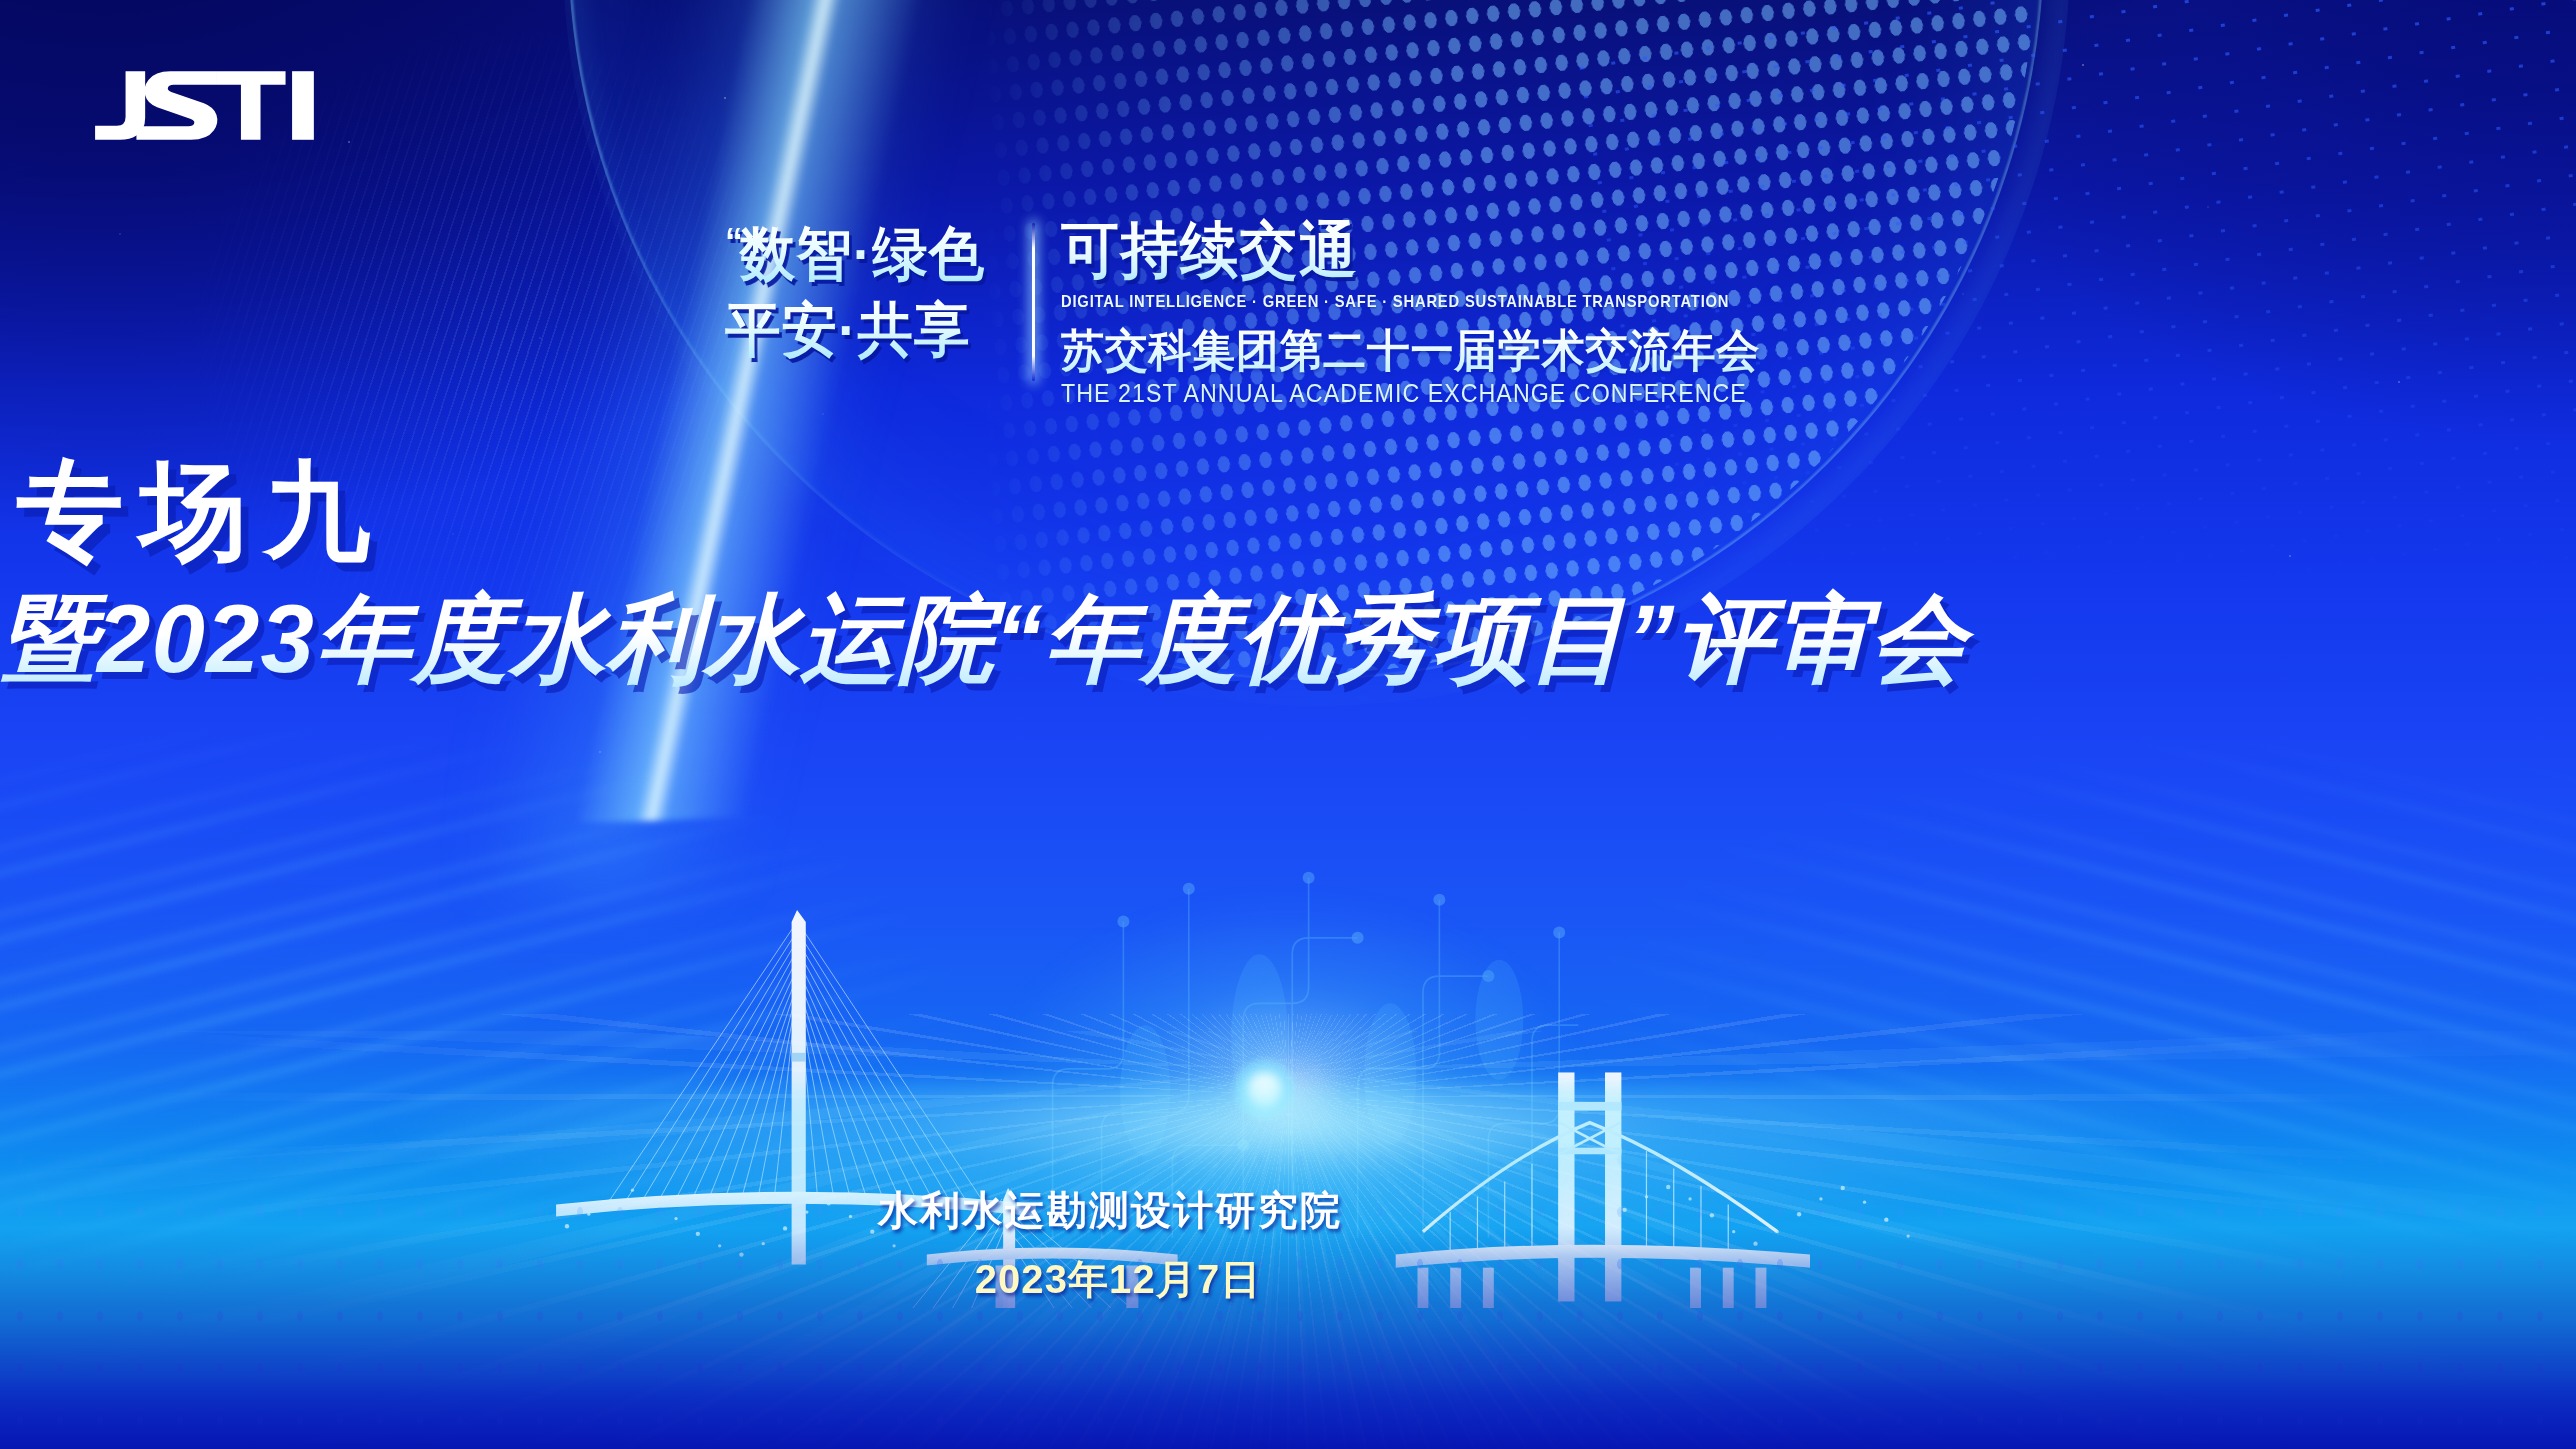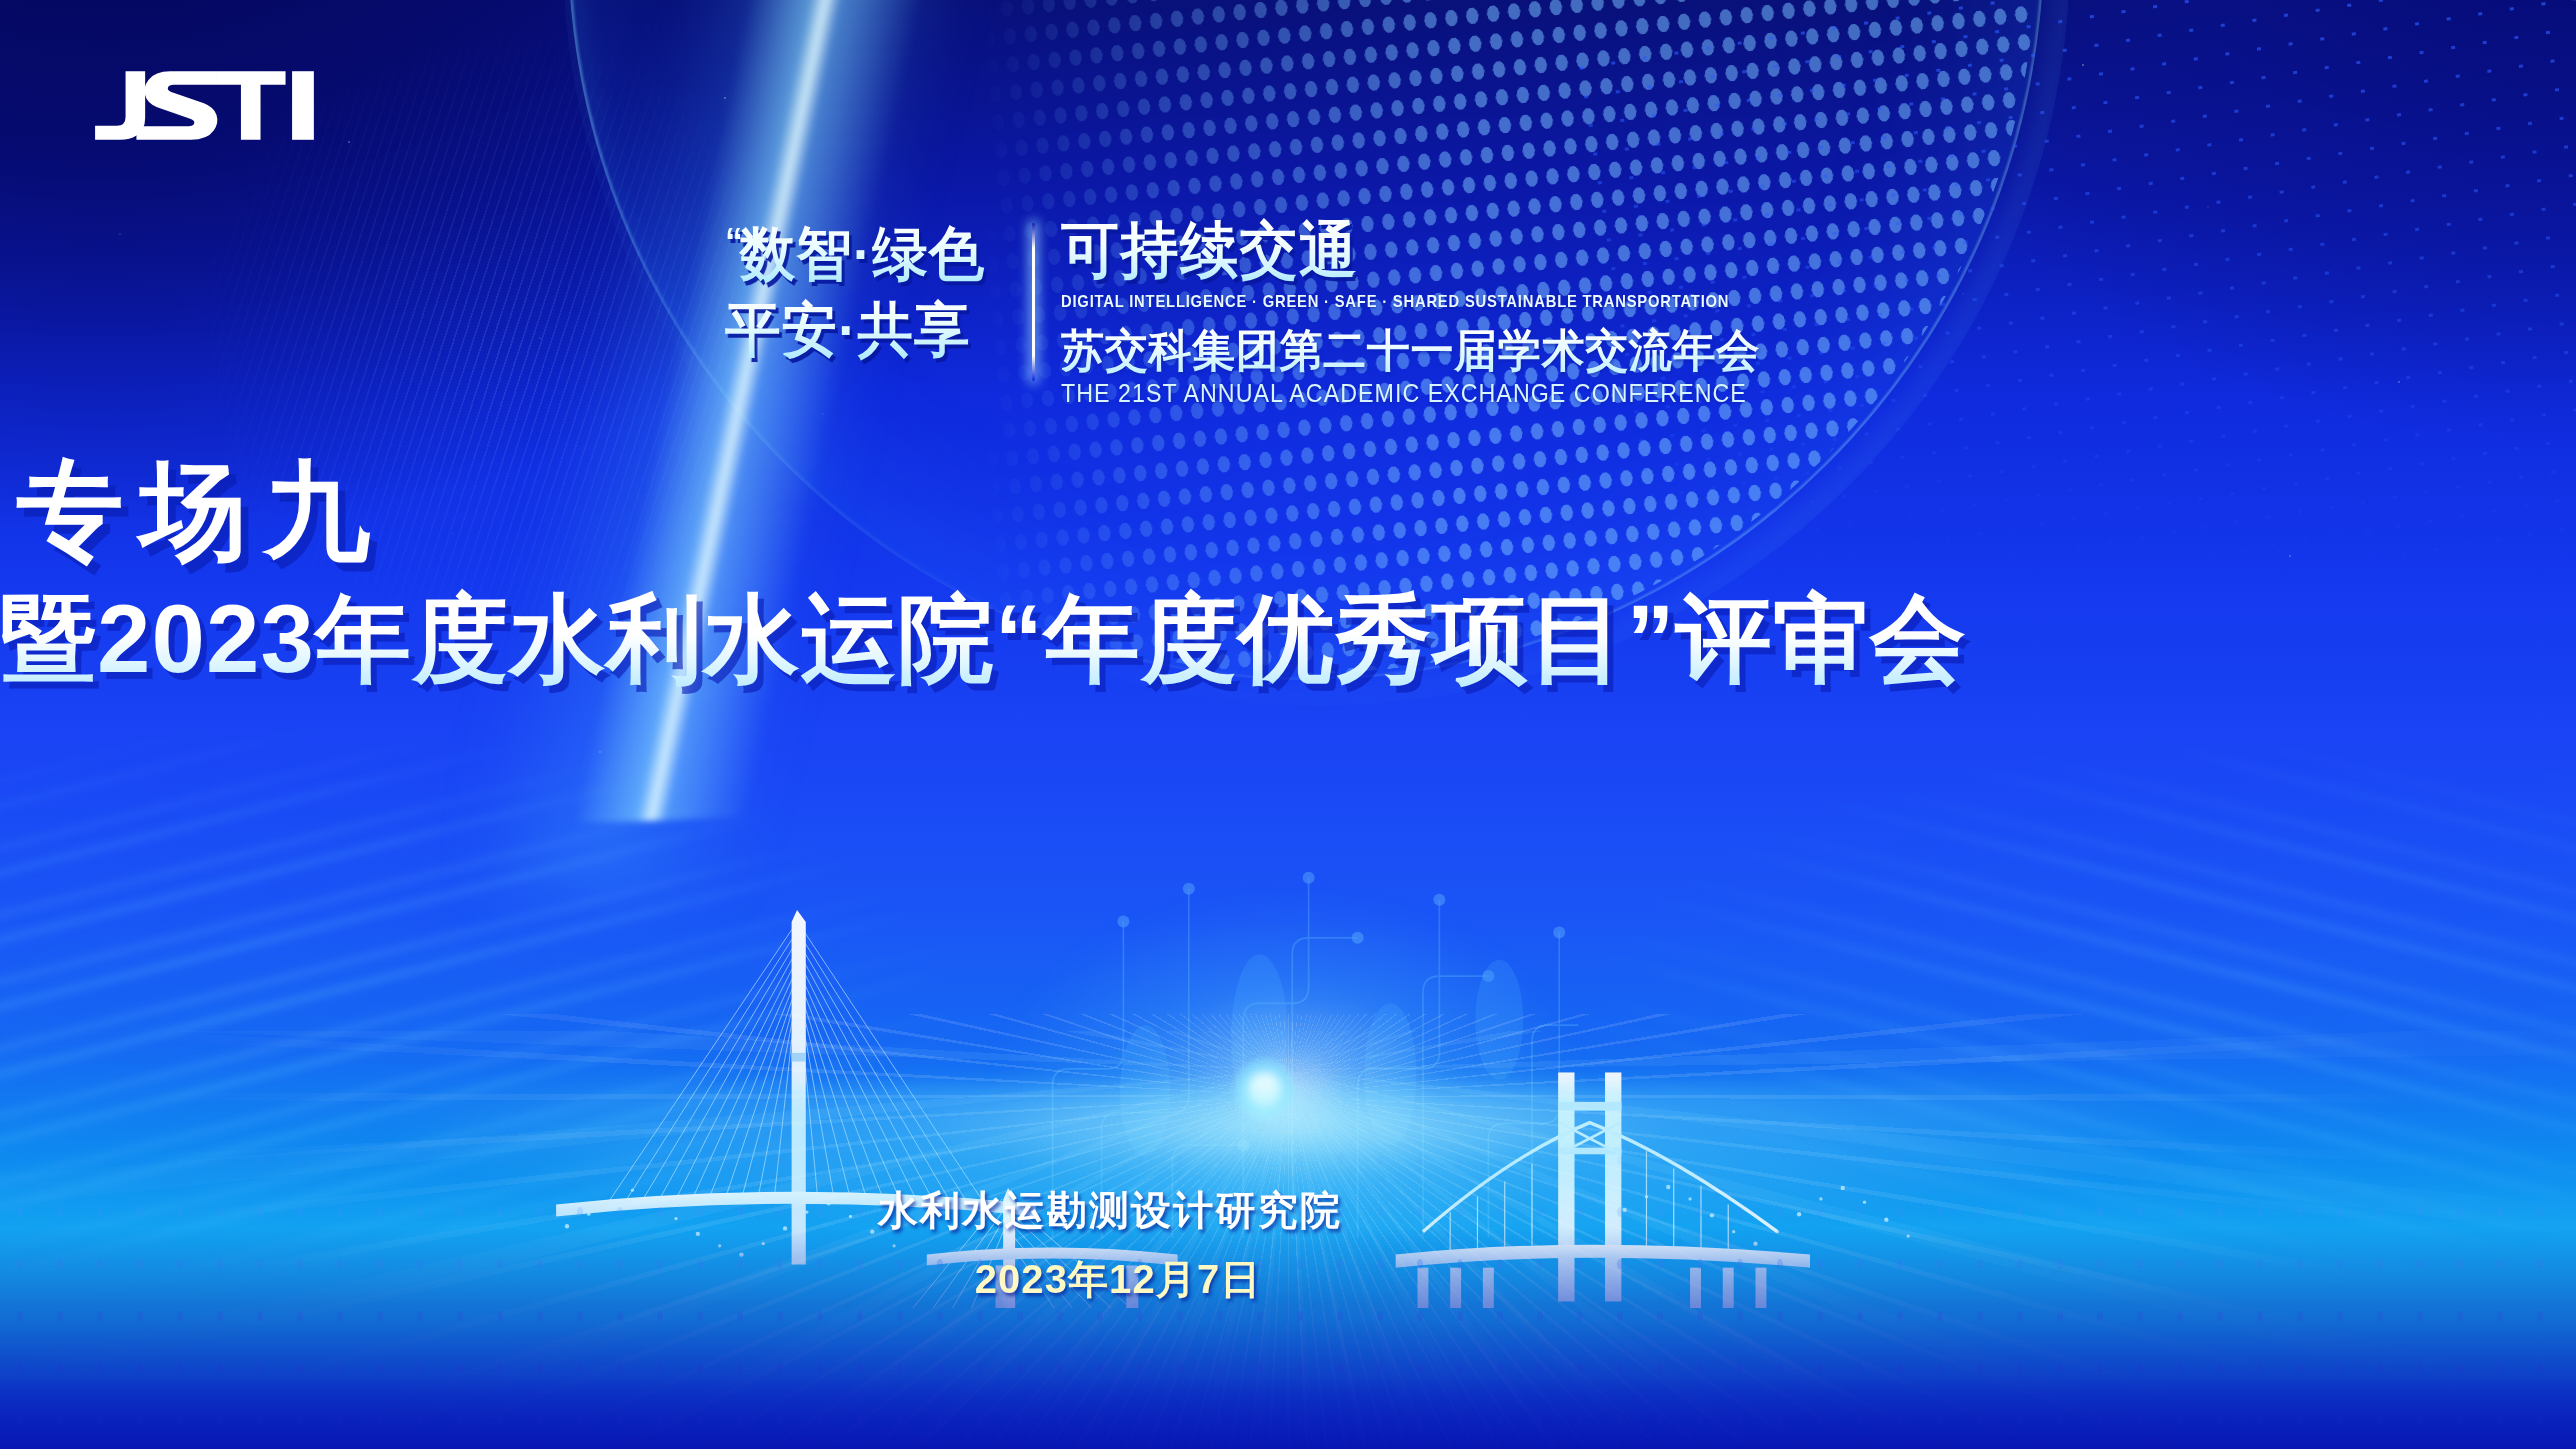--- a/index.html
+++ b/index.html
@@ -355,21 +355,21 @@
     font-family:"Liberation Sans","DejaVu Sans",sans-serif;
     font-weight:bold;line-height:1.14;
     letter-spacing:2.2px;
     background:linear-gradient(180deg,#ffffff 0%,#ffffff 46%,#dff6ff 72%,#b6e9ff 100%);
     -webkit-background-clip:text;background-clip:text;
     -webkit-text-fill-color:transparent;
     filter:drop-shadow(6px 7px 0 rgba(9,28,180,.62));
     margin:0;
   }
   .title-line-1{font-size:92px;}
-  .title-line-2{font-size:96px;margin-top:16px;letter-spacing:1.1px;}
+  .title-line-2{font-size:96px;margin-top:16px;letter-spacing:1.1px;font-style:italic;}
 
   
   #bridge-scene{
     position:absolute;left:0;top:850px;width:2576px;height:458px;
   }
 
   
   #footer{
     position:absolute;left:0;top:1183px;width:2220px;text-align:center;
   }

